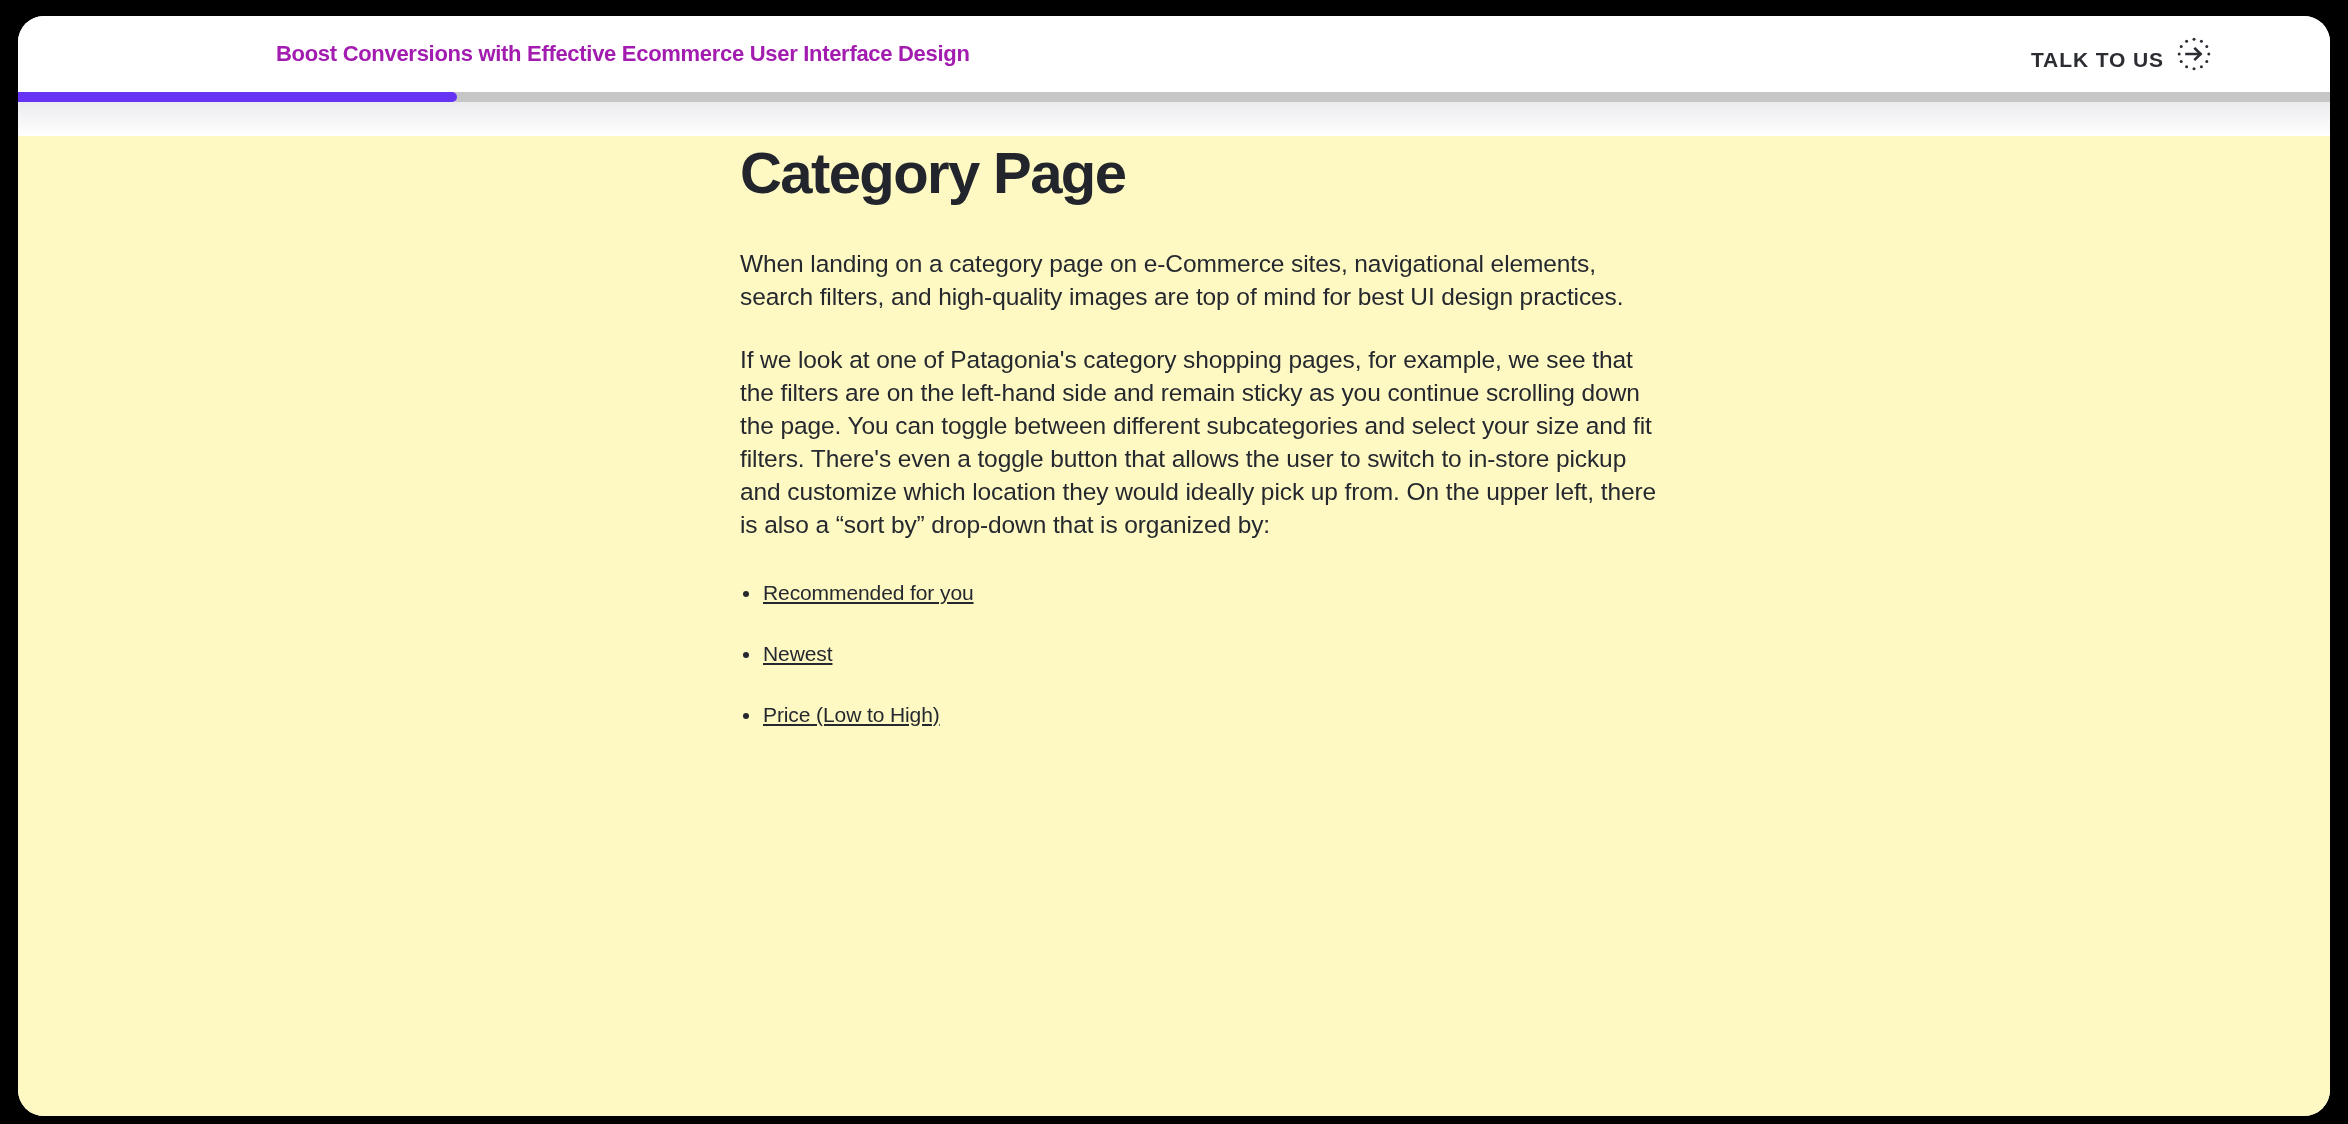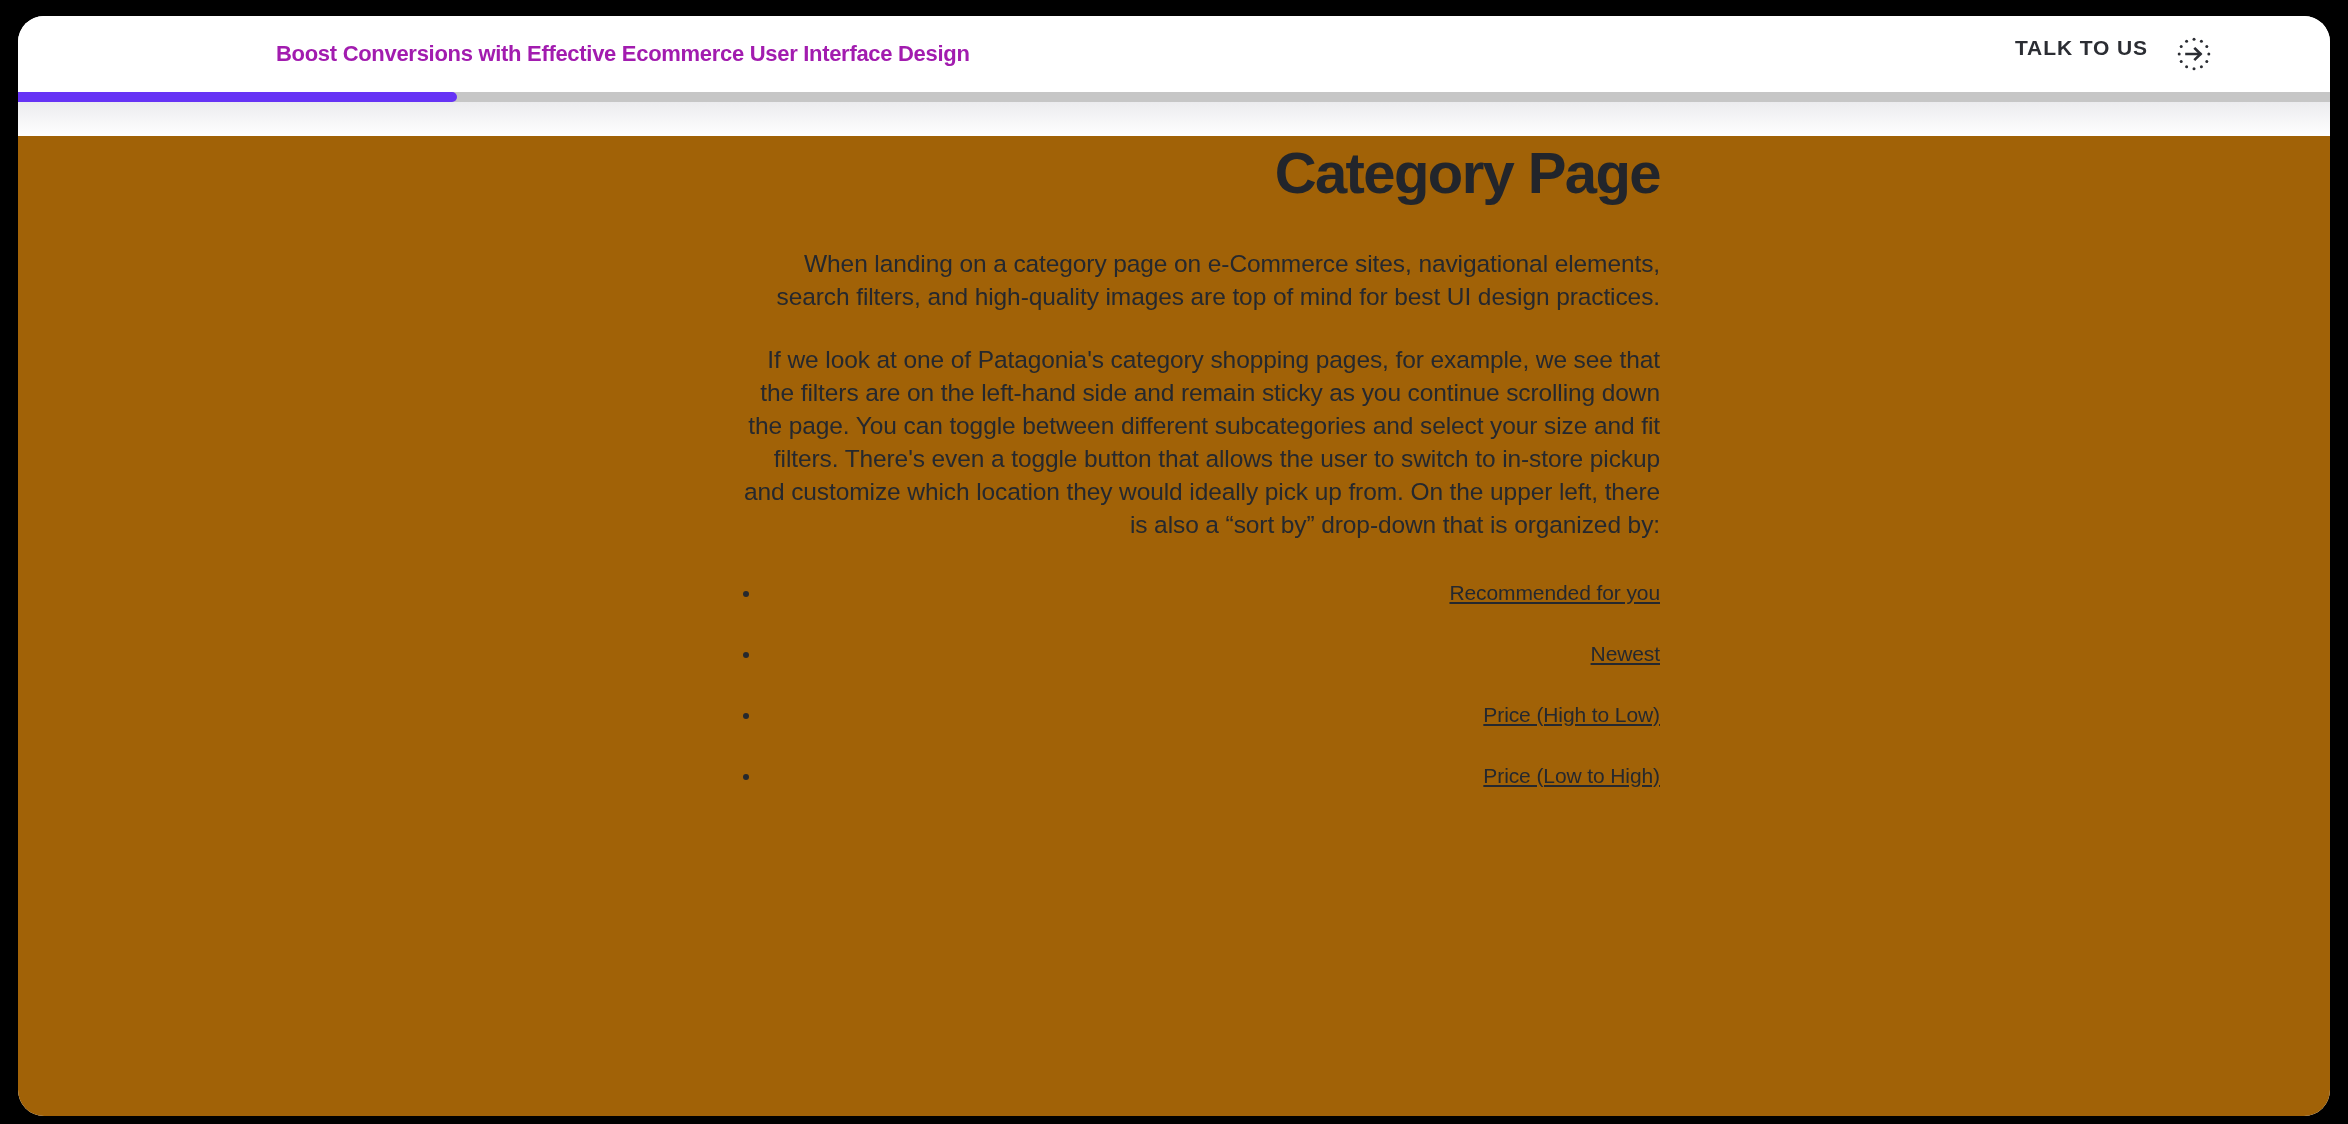--- a/index.html
+++ b/index.html
@@ -53,22 +53,22 @@
     white-space: nowrap;
     font-stretch: condensed;
   }
 
   .talk-to-us {
     position: absolute;
     right: 118px;
     top: 50%;
     transform: translateY(-50%);
     display: flex;
-    align-items: flex-start;
-    gap: 28px;
+    align-items: flex-end;
+    gap: 12px;
     cursor: pointer;
   }
 
   .talk-label {
     font-size: 21px;
     font-weight: 700;
     letter-spacing: 0.9px;
     color: #2b2d33;
     white-space: nowrap;
   }
@@ -103,23 +103,22 @@
     height: 34px;
     background: linear-gradient(to bottom, rgba(180,180,190,0.26), rgba(255,255,255,0));
     pointer-events: none;
   }
 
   
   .content {
     position: relative;
     width: 100%;
     height: calc(100% - 120px);
-    background: #a16207;
+    background: #fef9c3;
     overflow: hidden;
-    text-align: right;
   }
 
   .article {
     position: absolute;
     left: 722px;
     top: 6px;
     width: 920px;
   }
 
   .article h1 {
@@ -216,21 +215,20 @@
 
         <h1>Category Page</h1>
 
         <p class="tight">When landing on a category page on e-Commerce sites, navigational elements, search filters, and high-quality images are top of mind for best UI design practices.</p>
 
         <p>If we look at one of Patagonia's category shopping pages, for example, we see that the filters are on the left-hand side and remain sticky as you continue scrolling down the page. You can toggle between different subcategories and select your size and fit filters. There's even a toggle button that allows the user to switch to in-store pickup and customize which location they would ideally pick up from. On the upper left, there is also a “sort by” drop-down that is organized by:</p>
 
         <ul class="bullets">
           <li>Recommended for you</li>
           <li>Newest</li>
-          <li>Price (High to Low)</li>
           <li>Price (Low to High)</li>
         </ul>
 
 
       </article>
     </div>
 
   </div>
 </div>
 

